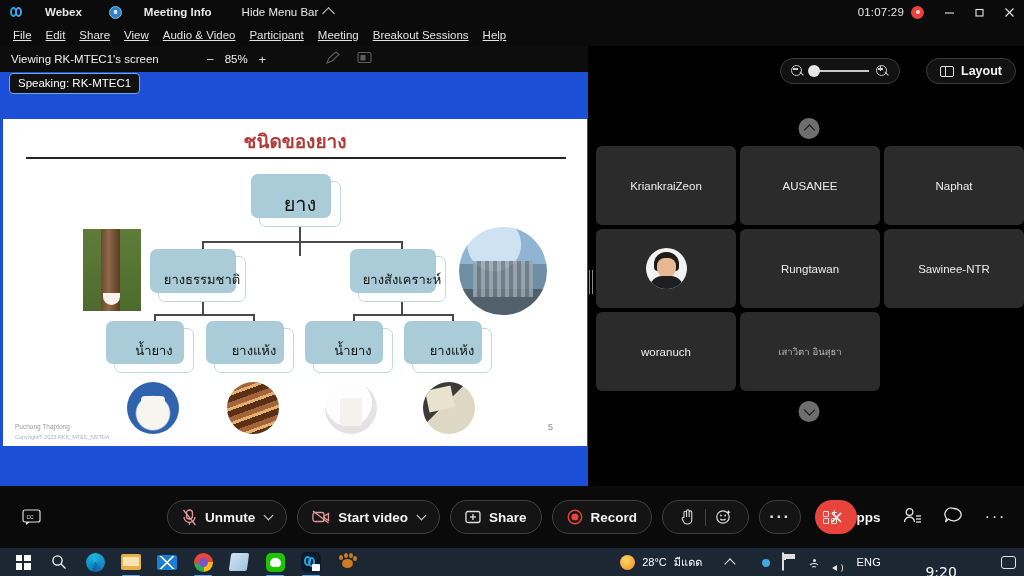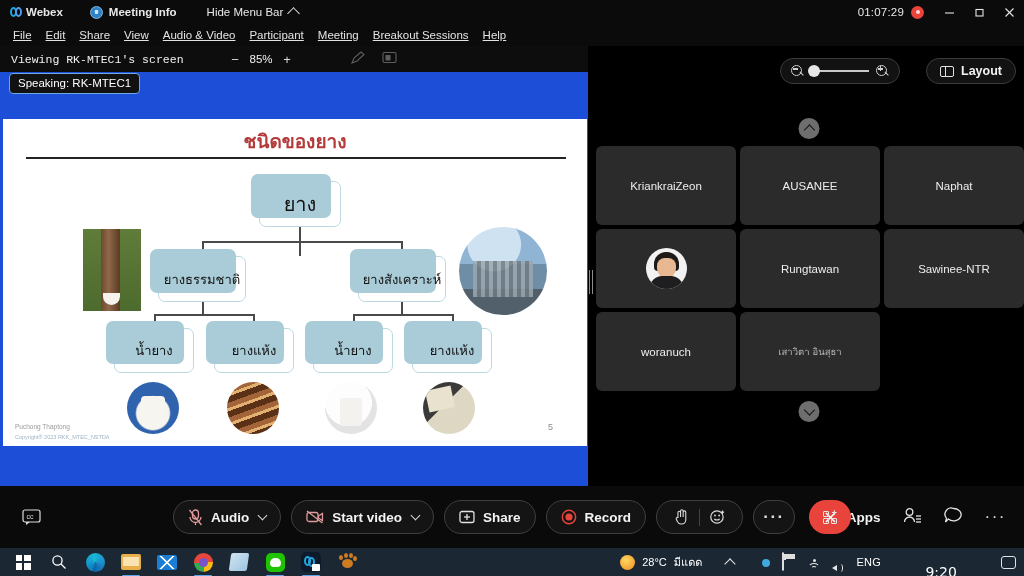--- a/index.html
+++ b/index.html
@@ -9,32 +9,32 @@
     font-family: "Liberation Sans", sans-serif;
     overflow: hidden;
   }
   #app { position: relative; width: 1024px; height: 576px; background: #000; }
 
   
   .titlebar {
     position: absolute; left: 0; top: 0; width: 1024px; height: 24px;
     background: #0b0b0b; display: flex; align-items: center;
   }
-  .tb-logo { display: flex; align-items: center; gap: 2px; margin-left: 10px; }
+  .tb-logo { display: flex; align-items: center; gap: 21px; margin-left: 10px; }
   .webex-mark {
     width: 14px; height: 14px; position: relative;
   }
   .webex-mark i {
     position: absolute; top: 2px; width: 7px; height: 10px; border-radius: 50%;
     border: 2px solid #1ea7e1; background: transparent;
   }
   .webex-mark i:first-child { left: 0; }
   .webex-mark i:last-child { left: 5px; border-color: #4e9df0; }
   .tb-title { color: #e9e9e9; font-size: 11.5px; font-weight: 600; }
-  .tb-meeting-info { display: flex; align-items: center; gap: 6px; margin-left: 27px; }
+  .tb-meeting-info { display: flex; align-items: center; gap: 22px; margin-left: 27px; }
   .mi-icon {
     width: 13px; height: 13px; border-radius: 50%;
     background: radial-gradient(circle at 50% 45%, #cfe6f6 0 22%, #2f82c6 26% 100%);
     border: 1px solid #7fb8e0;
   }
   .tb-hide { display: flex; align-items: center; gap: 6px; margin-left: 30px; color: #e9e9e9; font-size: 11.5px; }
   .chev-up {
     width: 9px; height: 9px; border-left: 1.6px solid #dcdcdc; border-top: 1.6px solid #dcdcdc;
     transform: rotate(45deg); margin-top: 3px;
   }
@@ -56,21 +56,21 @@
   .menu-item {
     color: #e3e3e3; font-size: 11.5px; padding: 2px 7px; cursor: default; white-space: nowrap;
   }
   .menu-item u { text-decoration: underline; }
 
   
   .sharebar {
     position: absolute; left: 0; top: 46px; width: 588px; height: 26px;
     background: #0d0d0d; display: flex; align-items: center;
   }
-  .viewing-text { color: #f0f0f0; font-size: 11.5px; margin-left: 11px; font-weight: 400; font-family: Liberation Mono, monospace; }
+  .viewing-text { color: #f0f0f0; font-size: 11.5px; margin-left: 11px; font-weight: 400; }
   .zoom-ctrl { display: flex; align-items: center; gap: 9px; margin-left: 46px; }
   .zoom-minus, .zoom-plus { color: #dcdcdc; font-size: 13px; line-height: 1; width: 11px; text-align: center; }
   .zoom-val { color: #f0f0f0; font-size: 11.5px; }
   .share-icons { display: flex; align-items: center; gap: 16px; margin-left: 58px; opacity: .42; }
 
   
   .speaking-pill {
     position: absolute; left: 9px; top: 73px; z-index: 6;
     border: 1px solid #6ea8dd; border-radius: 4px; background: #111;
     color: #ffffff; font-size: 11.5px; padding: 3px 8px 4px;
@@ -509,21 +509,21 @@
     </span>
 
     <div class="tb-center">
       <div class="pill">
         <svg width="15" height="17" viewBox="0 0 15 17">
             <rect x="4.5" y="1" width="6" height="9" rx="3" fill="none" stroke="#e09a9a" stroke-width="1.3"></rect>
             <path d="M2 8 a5.5 5.5 0 0 0 11 0" fill="none" stroke="#e09a9a" stroke-width="1.3"></path>
             <line x1="7.5" y1="13.5" x2="7.5" y2="16" stroke="#e09a9a" stroke-width="1.3"></line>
             <line x1="1.5" y1="1" x2="13.5" y2="16" stroke="#e09a9a" stroke-width="1.3"></line>
           </svg>
-        <span>Audio</span>
+        <span>Unmute</span>
         <span class="caret"></span>
       </div>
 
       <div class="pill">
         <svg width="18" height="14" viewBox="0 0 18 14">
             <rect x="1" y="2.5" width="11" height="9" rx="2" fill="none" stroke="#e09a9a" stroke-width="1.3"></rect>
             <path d="M12.5 6 L16.5 3.5 L16.5 10.5 L12.5 8 Z" fill="none" stroke="#e09a9a" stroke-width="1.3"></path>
             <line x1="1" y1="1" x2="16.5" y2="13" stroke="#e09a9a" stroke-width="1.3"></line>
           </svg>
         <span>Start video</span>

